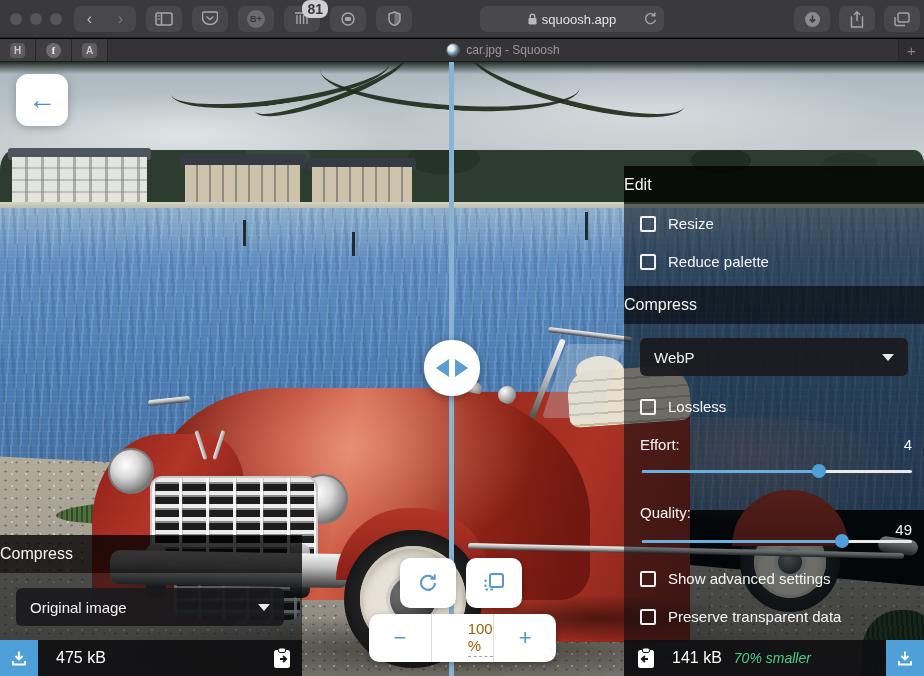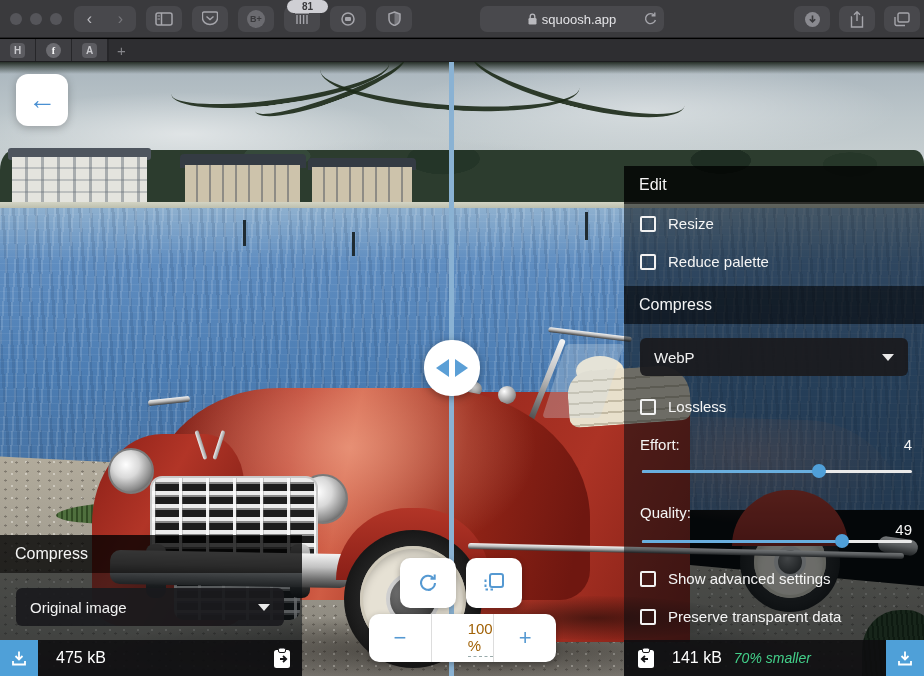--- a/index.html
+++ b/index.html
@@ -8,21 +8,21 @@
   .app { position:relative; width:924px; height:676px; overflow:hidden; background:#000; }
 
   
   .toolbar { position:absolute; left:0; top:0; width:924px; height:38px; background:#3a3a3d; border-bottom:1px solid #242426; display:flex; align-items:center; }
   .lights { display:flex; gap:8px; margin-left:10px; }
   .light { width:12px; height:12px; border-radius:50%; background:#55555a; }
   .navpill { margin-left:12px; width:62px; height:26px; background:#48484c; border-radius:7px; display:flex; align-items:center; justify-content:space-around; color:#b9b9be; font-size:16px; }
   .navpill .fwd { color:#77777c; }
   .tbtn { width:36px; height:26px; background:#48484c; border-radius:7px; margin-left:10px; display:flex; align-items:center; justify-content:center; position:relative; color:#a5a5ab; }
   .tbtn svg { display:block; }
-  .badge { position:absolute; top:-6px; right:-8px; background:#cfcfd4; color:#3a3a3d; font-size:10px; font-weight:bold; padding:1px 15px; border-radius:8px; }
+  .badge { position:absolute; top:-6px; right:-8px; background:#cfcfd4; color:#3a3a3d; font-size:14px; font-weight:bold; padding:1px 5px; border-radius:8px; }
   .urlbar { position:absolute; left:480px; top:6px; width:184px; height:26px; background:#49494d; border-radius:7px; display:flex; align-items:center; justify-content:center; gap:5px; color:#e3e3e6; font-size:13px; }
   .urlbar .reload { position:absolute; right:7px; top:5px; }
   .right-btns { position:absolute; right:4px; top:6px; display:flex; gap:9px; }
   .right-btns .tbtn { margin-left:0; }
 
   .tabbar { position:absolute; left:0; top:39px; width:924px; height:23px; background:#2e2e31; display:flex; border-bottom:1px solid #1d1d1f; }
   .pintab { width:36px; height:100%; background:#3e3e42; border-right:1px solid #262629; display:flex; align-items:center; justify-content:center; }
   .pintab .chip { width:15px; height:15px; border-radius:4px; background:#5c5c61; color:#c9c9cd; font-size:10px; font-weight:bold; display:flex; align-items:center; justify-content:center; }
   .pintab .chip.round { border-radius:50%; background:#6b6b70; color:#fff; font-family:"Liberation Serif",serif; }
   .maintab { flex:1; background:#343437; display:flex; align-items:center; justify-content:center; gap:6px; color:#98989d; font-size:12px; }
@@ -144,21 +144,21 @@
   .ctlbtn { width:56px; height:50px; background:#fff; border-radius:10px; box-shadow:0 2px 6px rgba(0,0,0,.3);
     display:flex; align-items:center; justify-content:center; }
   .zoombar { left:369px; top:552px; width:187px; height:48px; background:#fff; border-radius:10px;
     box-shadow:0 2px 6px rgba(0,0,0,.3); display:flex; }
   .zseg { flex:1; display:flex; align-items:center; justify-content:center; color:#5599d2; font-size:22px; }
   .zseg + .zseg { border-left:1px solid #ddd; }
   .zpct { color:#a16207; font-size:15px; border-bottom:1px dashed #9aa; padding-bottom:2px;margin-left:36px; }
 
   
   .panel { color:#f5f5f5; }
-  .phead { background:rgba(0,0,0,.78); display:flex; align-items:center; padding-left:15px; font-size:16px; }
+  .phead { background:rgba(0,0,0,.78); display:flex; align-items:center; padding-left:0; font-size:16px; }
   .pbody { background:rgba(8,12,16,.55); }
   .cbrow { position:absolute; left:16px; display:flex; align-items:center; gap:12px; font-size:15px; }
   .cbox { width:16px; height:16px; border:2px solid #f2f2f2; border-radius:2px; background:transparent; flex:none; }
   .selectbox { position:absolute; left:16px; width:268px; height:38px; background:rgba(26,26,29,.92);
     border-radius:6px; display:flex; align-items:center; padding:0 14px; font-size:15px; color:#f2f2f2; }
   .chev { margin-left:auto; width:0; height:0; border-left:6px solid transparent; border-right:6px solid transparent; border-top:7px solid #e8e8e8; }
   .sliderlbl { position:absolute; left:16px; right:12px; display:flex; font-size:15px; }
   .sliderlbl .val { margin-left:auto; }
   .slider { position:absolute; left:18px; right:12px; height:14px; }
   .slider .track { position:absolute; left:0; right:0; top:6px; height:2.5px; background:#e9e9e9; border-radius:2px; }
@@ -261,20 +261,24 @@
   <div class="tabbar">
     <div class="pintab">
         <span class="chip">H</span>
       </div>
     <div class="pintab">
         <span class="chip round">f</span>
       </div>
     <div class="pintab">
         <span class="chip">A</span>
       </div>
+    <div class="maintab">
+      <span class="favicon"></span>
+      <span>car.jpg - Squoosh</span>
+    </div>
     <div class="newtab">+</div>
   </div>
 
   <div class="scene">
     <div class="abs sky"></div>
     <div class="abs treeline"></div>
     <div class="abs bld-roof" style="left:8px;top:86px;width:143px;height:12px;border-radius:3px;"></div>
     <div class="abs bld" style="left:12px;top:95px;width:135px;height:48px;"></div>
     <div class="abs roof-dark" style="left:180px;top:92px;width:126px;height:14px;border-radius:4px 4px 0 0;"></div>
     <div class="abs bld tan" style="left:185px;top:103px;width:115px;height:40px;"></div>

